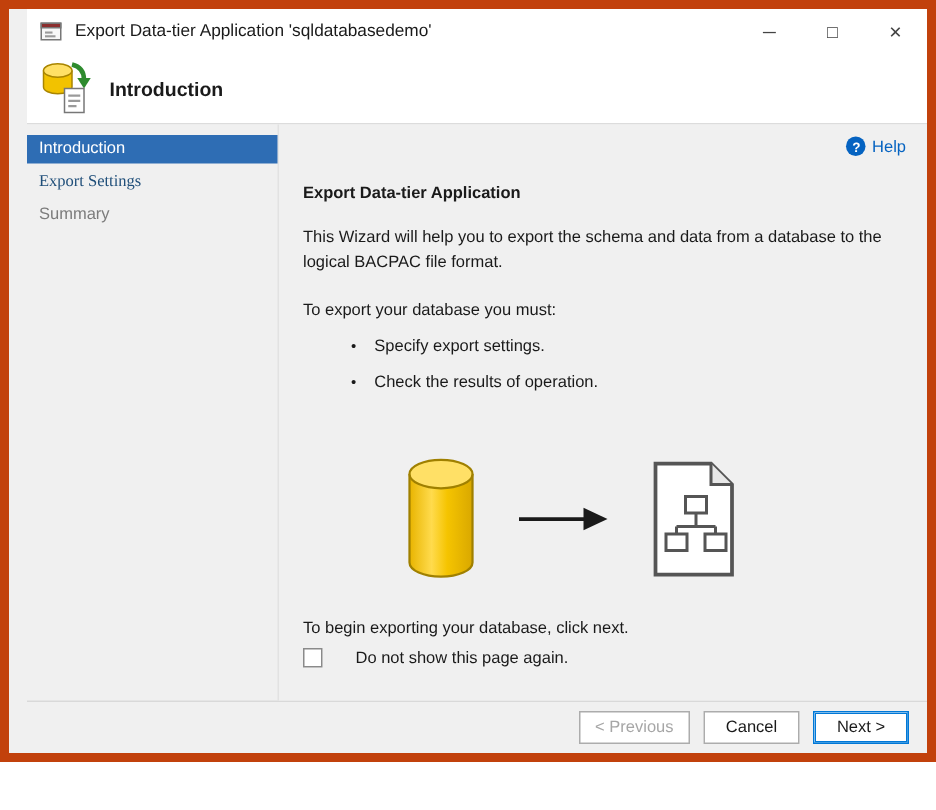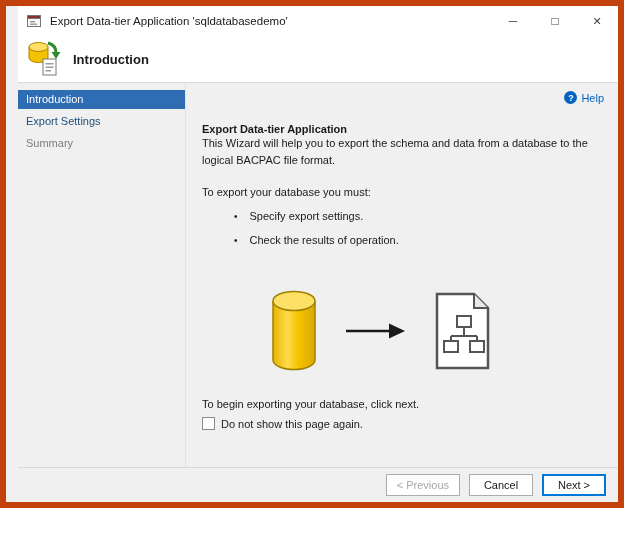--- a/index.html
+++ b/index.html
@@ -46,54 +46,54 @@
     width: 168px; flex: 0 0 auto;
     background: #f0f0f0; border-right: 1px solid #e2e2e2;
     padding-top: 7px;
   }
   .nav-item {
     height: 19px; line-height: 19px;
     padding-left: 8px; margin-bottom: 3px;
     white-space: nowrap;
   }
   .nav-item.selected { background: #2e6db4; color: #ffffff; }
-  .nav-item.available { color: #1f4e79; }
+  .nav-item.available { color: #1f4e79; font-family: Liberation Serif, serif; }
   .nav-item.pending { color: #7c7c7c; }
 
   .content {
     flex: 1 1 auto; position: relative;
     padding: 0 16px; background: #f0f0f0;
     overflow: hidden;
   }
   .help-link {
     position: absolute; top: 8px; right: 14px;
     display: flex; align-items: center; gap: 4px;
     color: #0563c1; cursor: pointer;
   }
   .help-badge {
     width: 13px; height: 13px; border-radius: 50%;
     background: #0563c1; color: #ffffff;
     font-size: 9px; font-weight: bold;
     display: flex; align-items: center; justify-content: center;
   }
   .page-heading { margin-top: 40px; font-weight: bold; }
-  .intro-text { line-height: 1.55; max-width: 430px; }
+  .intro-text { margin-top: 15px; line-height: 1.55; max-width: 430px; }
   .must-text { margin-top: 17px; }
   .bullet-list { list-style: none; margin: 12px 0 0 0; padding-left: 32px; }
   .bullet-list li { margin-bottom: 12px; }
   .bullet-list li::before { content: "•"; margin-right: 12px; font-size: 10px; }
 
   .graphic {
     margin-top: 38px; margin-left: 68px;
     display: flex; align-items: center; gap: 26px;
     height: 96px;
   }
 
   .begin-text { margin-top: 18px; }
-  .checkbox-row { margin-top: 7px; display: flex; align-items: center; gap: 6px; }
+  .checkbox-row { margin-top: 7px; display: flex; align-items: center; gap: 22px; }
   .checkbox-box {
     width: 13px; height: 13px; background: #ffffff;
     border: 1px solid #8a8a8a; flex: 0 0 auto;
   }
 
   
   .footer {
     height: 35px; flex: 0 0 auto;
     background: #f0f0f0; border-top: 1px solid #d9d9d9;
     display: flex; align-items: center; justify-content: flex-end;

